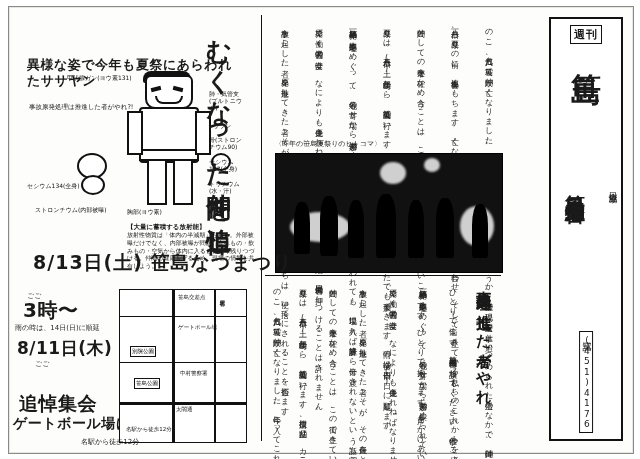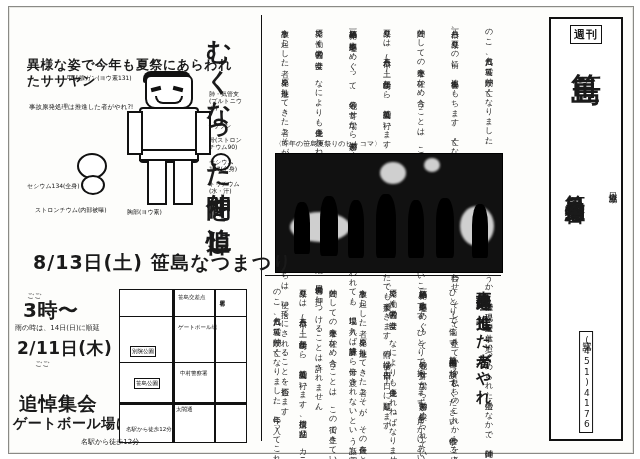--- a/index.html
+++ b/index.html
@@ -409,20 +409,24 @@
       <div class="lbl" style="left:186px;top:34px;">肺・気管支(プルトニウム)</div>
       <div class="lbl" style="left:190px;top:66px;">ウラン</div>
       <div class="lbl" style="left:186px;top:80px;">骨(ストロンチウム90)</div>
       <div class="lbl" style="left:186px;top:102px;">セシウム137(全身)</div>
       <div class="lbl" style="left:12px;top:150px;">ストロンチウム(内部被曝)</div>
       <div class="lbl" style="left:186px;top:124px;">トリチウム(水・汗)</div>
       <div class="lbl" style="left:4px;top:126px;">セシウム134(全身)</div>
       <div class="lbl" style="left:104px;top:152px;">胸部(ヨウ素)</div>
 
 
+      <div class="noteblock ink">
+        <div class="nb-title">【大量に蓄積する放射能】</div>
+        <div>放射性物質は「体内の半減期」もある。外部被曝だけでなく、内部被曝が問題。食べもの・飲みもの・空気から体内に入ると、長く残りつづける。仲間の健康を守るため、現場の情報を共有しよう。</div>
+      </div>
     </div>
 
     <div class="headline ink vtext">むくなった仲間を追悼し、夏祭りへ</div>
 
     <div class="body-col vtext" style="left:474px;top:16px;height:112px;">のこ、七月八日、笹島で仲間が亡くなりました。今年に入ってこれで何人目になるでしょうか。炎天下の現場、不安定な仕事、追いつめられた生活のなかで、仲間は次々と倒れていきます。</div>
     <div class="body-col vtext" style="left:440px;top:16px;height:112px;">八月十一日、夏祭りの前に、追悼集会をもちます。亡くなった仲間のために、みんなで手を合わせ、そして、生きている私たちのこれからを考えたいと思います。</div>
     <div class="body-col vtext" style="left:406px;top:16px;height:112px;">仲間としての連帯を確かめ合うことは、この街で生きていくうえで欠かせないことです。ひとりで抱えこまず、声をかけあい、助けあっていきましょう。</div>
     <div class="body-col vtext" style="left:372px;top:16px;height:112px;">夏祭りは、八月十三日(土)午後三時から、笹島公園で行います。模擬店、盆踊り、カラオケなど、どなたでも参加できます。雨の場合は十四日(日)に順延します。</div>
     <div class="body-col vtext" style="left:338px;top:16px;height:112px;">福島第一原発の事故処理をめぐって、各地の寄せ場から労働者が集められています。『高い日当』とさそわれても、現場に入れば線量計すら十分に渡されないという話も聞こえてきます。</div>
     <div class="body-col vtext" style="left:304px;top:16px;height:112px;">原発で働く労働者の安全は、なによりも優先されねばなりません。被曝を前提とした作業を、日雇労働者に押しつけることは許されません。</div>
@@ -452,21 +456,21 @@
     <div class="body-col vtext" style="left:288px;top:276px;height:150px;">夏祭りは、八月十三日(土)午後三時から、笹島公園で行います。模擬店、盆踊り、カラオケなど、どなたでも参加できます。雨の場合は十四日(日)に順延します。</div>
     <div class="body-col vtext" style="left:262px;top:276px;height:150px;">のこ、七月八日、笹島で仲間が亡くなりました。今年に入ってこれで何人目になるでしょうか。炎天下の現場、不安定な仕事、追いつめられた生活のなかで、仲間は次々と倒れていきます。</div>
 
     <div class="divider-h" style="left:256px;top:268px;width:236px;"></div>
     <div class="divider-v" style="left:252px;top:8px;height:426px;"></div>
 
     <div class="event-title ink">8/13日(土) 笹島なつまつり</div>
     <div class="ev-small ink" style="left:18px;top:284px;">ごご</div>
     <div class="ev-line ink" style="left:14px;top:290px;font-size:20px;">3時〜</div>
     <div class="ev-small ink" style="left:6px;top:316px;">雨の時は、14日(日)に順延</div>
-    <div class="ev-line ink" style="left:8px;top:330px;font-size:17px;">2/11日(木)</div>
+    <div class="ev-line ink" style="left:8px;top:330px;font-size:17px;">8/11日(木)</div>
     <div class="ev-small ink" style="left:26px;top:352px;">ごご</div>
     <div class="ev-line ink" style="left:10px;top:384px;font-size:19px;">追悼集会</div>
     <div class="ev-line ink" style="left:4px;top:408px;font-size:14px;">ゲートボール場にて</div>
 
     <div class="map">
       <div class="road" style="left:0;top:112px;width:126px;height:3px;"></div>
       <div class="road" style="left:52px;top:0;width:3px;height:152px;"></div>
       <div class="road" style="left:94px;top:0;width:2px;height:152px;"></div>
       <div class="road" style="left:0;top:26px;width:126px;height:1px;"></div>
       <div class="road" style="left:0;top:72px;width:126px;height:1px;"></div>

